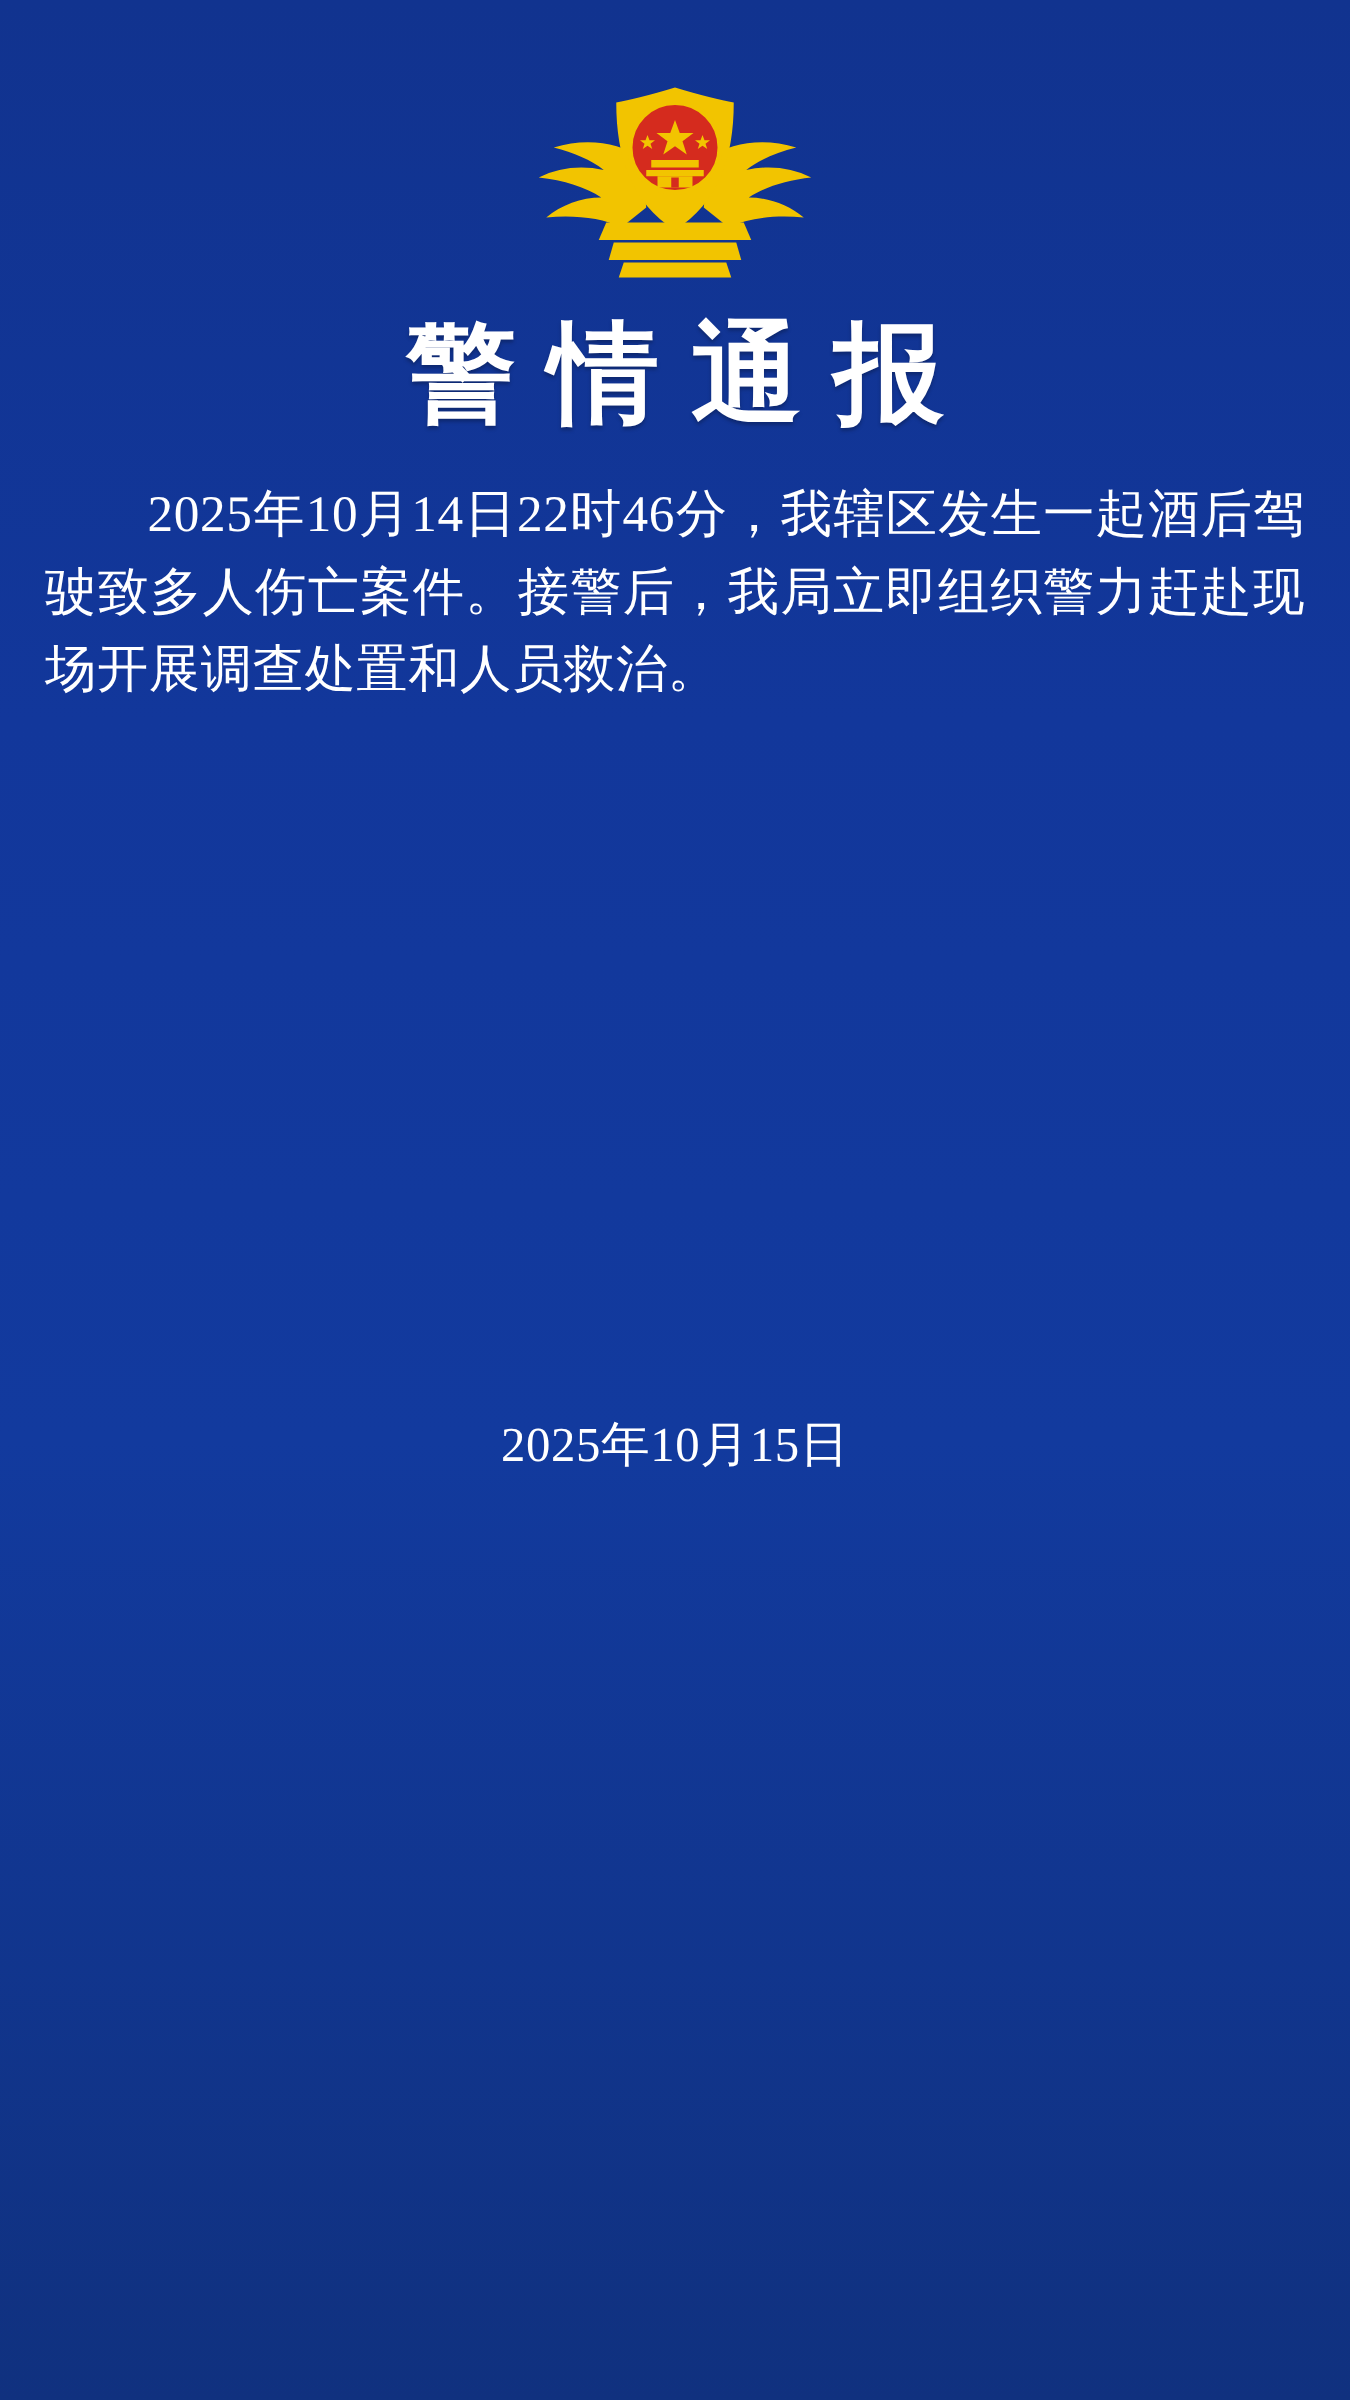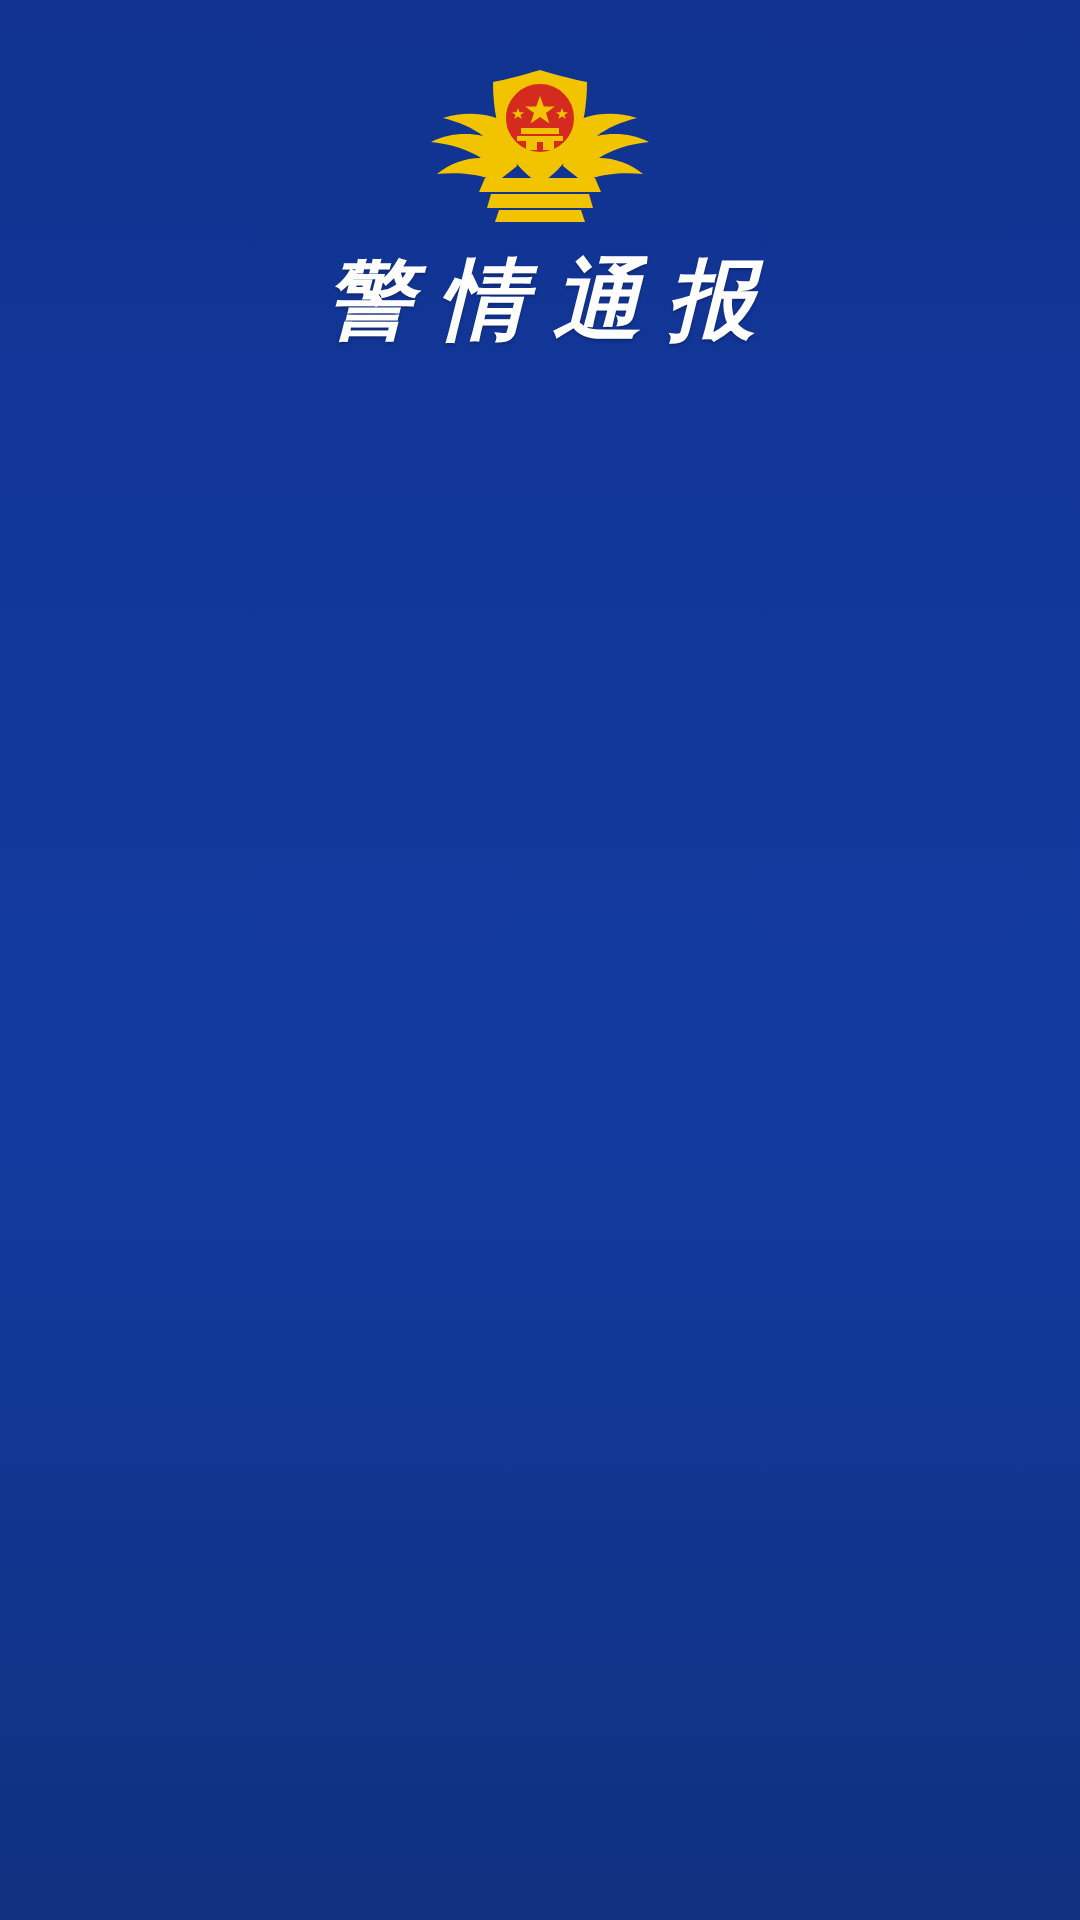--- a/index.html
+++ b/index.html
@@ -13,21 +13,20 @@
     font-family: "Liberation Serif", "DejaVu Serif", serif;
     overflow: hidden;
   }
   .poster {
     position: relative;
     width: 1080px;
     height: 1920px;
     background: linear-gradient(180deg, #11338f 0%, #12379b 30%, #123a9e 60%, #10317f 100%);
     box-sizing: border-box;
     padding: 0 36px;
-    font-style: italic;
   }
 
   
   .emblem-wrap {
     padding-top: 62px;
     display: flex;
     justify-content: center;
   }
   .emblem {
     width: 230px;
@@ -121,18 +120,20 @@
         <rect x="92" y="74" width="46" height="5" fill="#f2c400"></rect>
         <rect x="101" y="79" width="28" height="9" fill="#f2c400"></rect>
         <rect x="112" y="80" width="6" height="8" fill="#d52b1e"></rect>
       </svg>
     </div>
   </div>
 
   <div class="title">警情通报</div>
 
   <div class="body-text">
+    <p class="para">2025年10月14日22时46分，我辖区发生一起酒后驾驶致多人伤亡案件。接警后，我局立即组织警力赶赴现场开展调查处置和人员救治。</p>
   </div>
 
   <div class="signature">
+    <div class="sig-date">2025年10月15日</div>
   </div>
 
 </div>
 
 </body></html>

